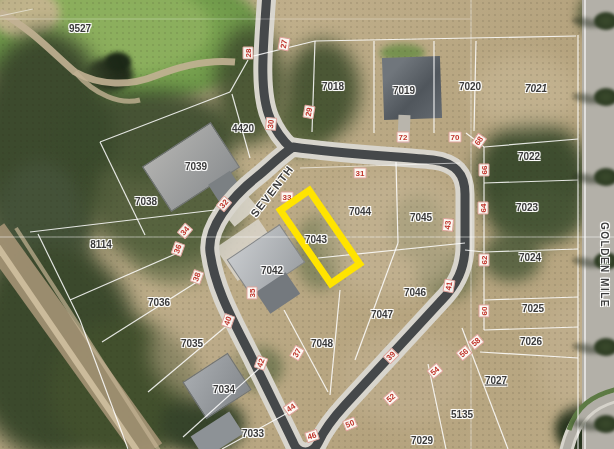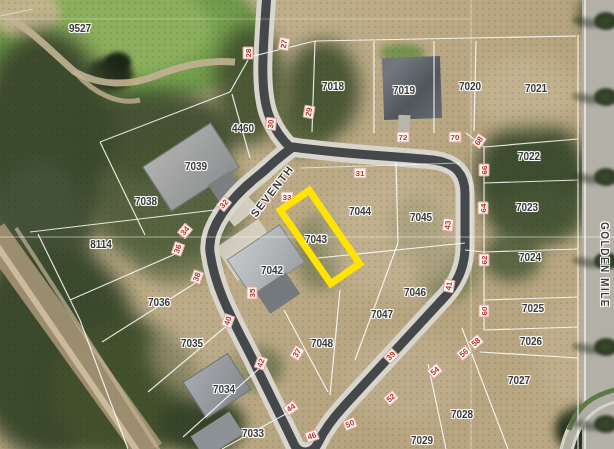--- a/index.html
+++ b/index.html
@@ -196,37 +196,37 @@
       <span class="plaque" style="left: 448px; top: 225px; transform: translate(-50%, -50%) rotate(-85deg);">43</span>
     </div>
 
   <div class="highlight" id="highlight-box" style="left: 299px; top: 189px; width: 42px; height: 96px; border-width: 7px; border-color: rgb(255, 228, 0); transform: rotate(-34.5deg);"></div>
 
   <div id="parcels-layer" style="left:0;top:0;width:614px;height:449px;z-index:7;">
       <span class="parcel-label" style="left: 80px; top: 28px; transform: translate(-50%, -50%);">9527</span>
       <span class="parcel-label" style="left: 333px; top: 86px; transform: translate(-50%, -50%);">7018</span>
       <span class="parcel-label" style="left: 404px; top: 90px; transform: translate(-50%, -50%);">7019</span>
       <span class="parcel-label" style="left: 470px; top: 86px; transform: translate(-50%, -50%);">7020</span>
-      <span class="parcel-label" style="left: 536px; top: 88px; transform: translate(-50%, -50%);">7021</span>
+      <span class="parcel-label" style="left: 536px; top: 88px; transform: translate(-50%, -50%); font-style: italic;">7021</span>
       <span class="parcel-label" style="left: 529px; top: 156px; transform: translate(-50%, -50%);">7022</span>
       <span class="parcel-label" style="left: 527px; top: 207px; transform: translate(-50%, -50%);">7023</span>
       <span class="parcel-label" style="left: 530px; top: 257px; transform: translate(-50%, -50%);">7024</span>
       <span class="parcel-label" style="left: 533px; top: 308px; transform: translate(-50%, -50%);">7025</span>
       <span class="parcel-label" style="left: 531px; top: 341px; transform: translate(-50%, -50%);">7026</span>
-      <span class="parcel-label" style="left: 519px; top: 380px; transform: translate(-50%, -50%);">7027</span>
-      <span class="parcel-label" style="left: 462px; top: 414px; transform: translate(-50%, -50%);">7028</span>
+      <span class="parcel-label" style="left: 496px; top: 380px; transform: translate(-50%, -50%); text-decoration: underline;">7027</span>
+      <span class="parcel-label" style="left: 462px; top: 414px; transform: translate(-50%, -50%);">5135</span>
       <span class="parcel-label" style="left: 422px; top: 440px; transform: translate(-50%, -50%);">7029</span>
       <span class="parcel-label" style="left: 253px; top: 433px; transform: translate(-50%, -50%);">7033</span>
       <span class="parcel-label" style="left: 224px; top: 389px; transform: translate(-50%, -50%);">7034</span>
       <span class="parcel-label" style="left: 192px; top: 343px; transform: translate(-50%, -50%);">7035</span>
       <span class="parcel-label" style="left: 159px; top: 302px; transform: translate(-50%, -50%);">7036</span>
       <span class="parcel-label" style="left: 101px; top: 244px; transform: translate(-50%, -50%);">8114</span>
       <span class="parcel-label" style="left: 146px; top: 201px; transform: translate(-50%, -50%);">7038</span>
       <span class="parcel-label" style="left: 196px; top: 166px; transform: translate(-50%, -50%);">7039</span>
-      <span class="parcel-label" style="left: 243px; top: 128px; transform: translate(-50%, -50%);">4460</span>
+      <span class="parcel-label" style="left: 243px; top: 128px; transform: translate(-50%, -50%);">4420</span>
       <span class="parcel-label" style="left: 272px; top: 270px; transform: translate(-50%, -50%);">7042</span>
       <span class="parcel-label" style="left: 316px; top: 239px; transform: translate(-50%, -50%);">7043</span>
       <span class="parcel-label" style="left: 360px; top: 211px; transform: translate(-50%, -50%);">7044</span>
       <span class="parcel-label" style="left: 421px; top: 217px; transform: translate(-50%, -50%);">7045</span>
       <span class="parcel-label" style="left: 415px; top: 292px; transform: translate(-50%, -50%);">7046</span>
       <span class="parcel-label" style="left: 366px; top: 314px; transform: translate(-50%, -50%); margin-left: 16px;">7047</span>
       <span class="parcel-label" style="left: 322px; top: 343px; transform: translate(-50%, -50%);">7048</span>
     </div>
 
 </div>

